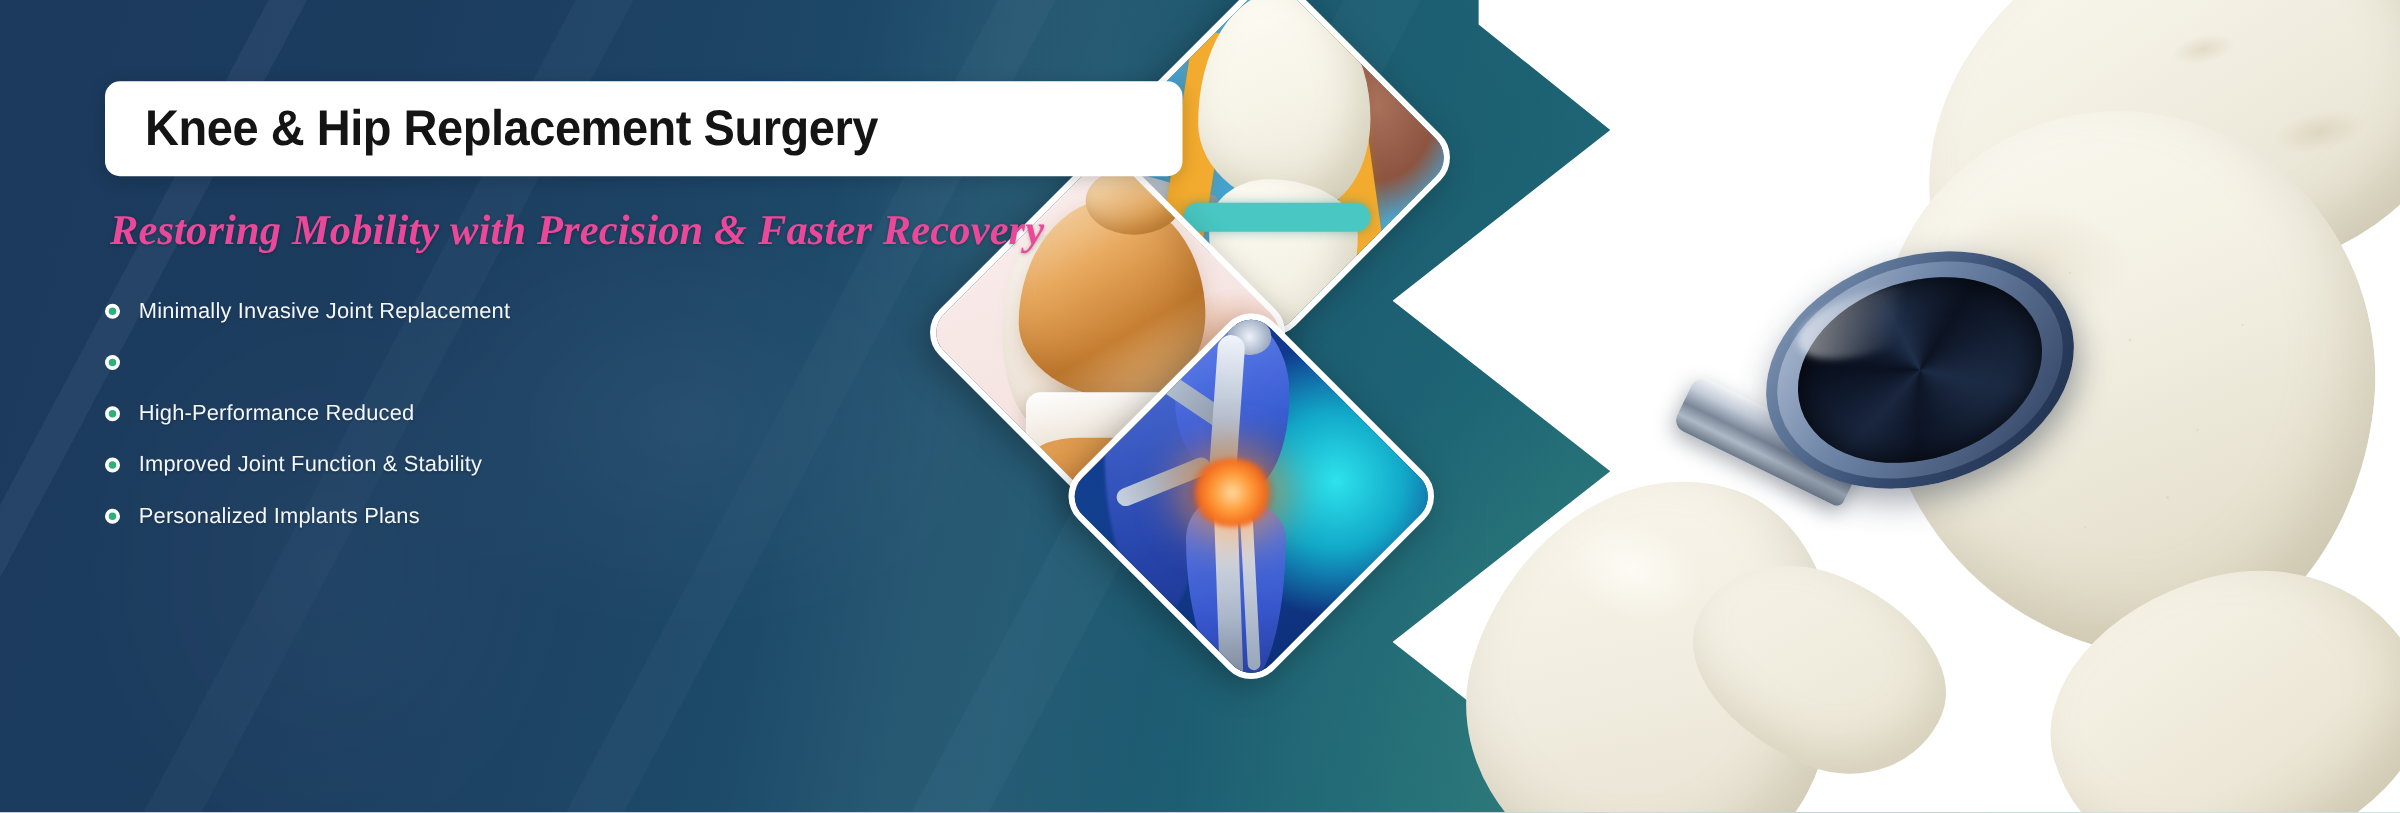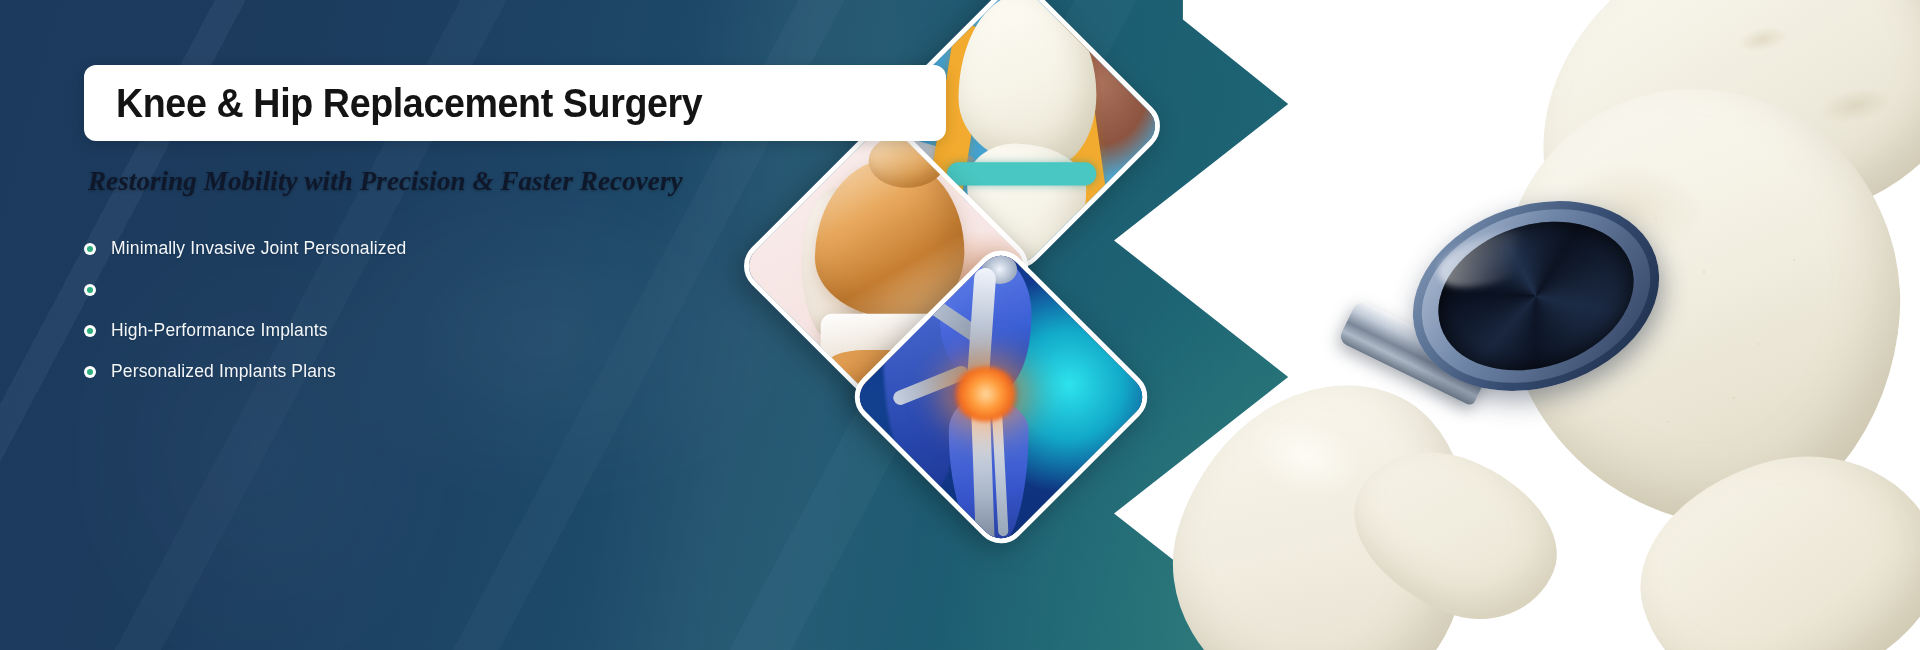--- a/index.html
+++ b/index.html
@@ -349,22 +349,22 @@
     color:#141414;
     white-space:nowrap;
     transform:scaleX(.94);
     transform-origin:left center;
   }
 
   .subtitle{
     position:absolute; left:88px; top:166px;
     font-family:"Liberation Serif", serif;
     font-style:italic; font-weight:700;
-    font-size:27px;
-    color:#0f172a;
+    font-size:34px;
+    color:#ec4899;
     letter-spacing:.1px;
     white-space:nowrap;
     text-shadow:0 1px 3px rgba(0,0,0,.28);
   }
 
   .features{
     position:absolute; left:84px; top:228px;
     list-style:none;
   }
   .feature{
@@ -464,32 +464,38 @@
       <div class="title-text">Knee &amp; Hip Replacement Surgery</div>
     </div>
 
     <div class="subtitle">Restoring Mobility with Precision &amp; Faster Recovery</div>
 
     <ul class="features">
       <li class="feature">
         <span class="bullet">
             <i></i>
           </span>
-        <span class="feature-label">Minimally Invasive Joint Personalized</span>
+        <span class="feature-label">Minimally Invasive Joint Replacement</span>
       </li>
       <li class="feature">
         <span class="bullet">
             <i></i>
           </span>
       </li>
       <li class="feature">
         <span class="bullet">
             <i></i>
           </span>
-        <span class="feature-label">High-Performance Implants</span>
+        <span class="feature-label">High-Performance Reduced</span>
+      </li>
+      <li class="feature">
+        <span class="bullet">
+            <i></i>
+          </span>
+        <span class="feature-label">Improved Joint Function &amp; Stability</span>
       </li>
       <li class="feature">
         <span class="bullet">
             <i></i>
           </span>
         <span class="feature-label">Personalized Implants Plans</span>
       </li>
     </ul>
 
   </div>

